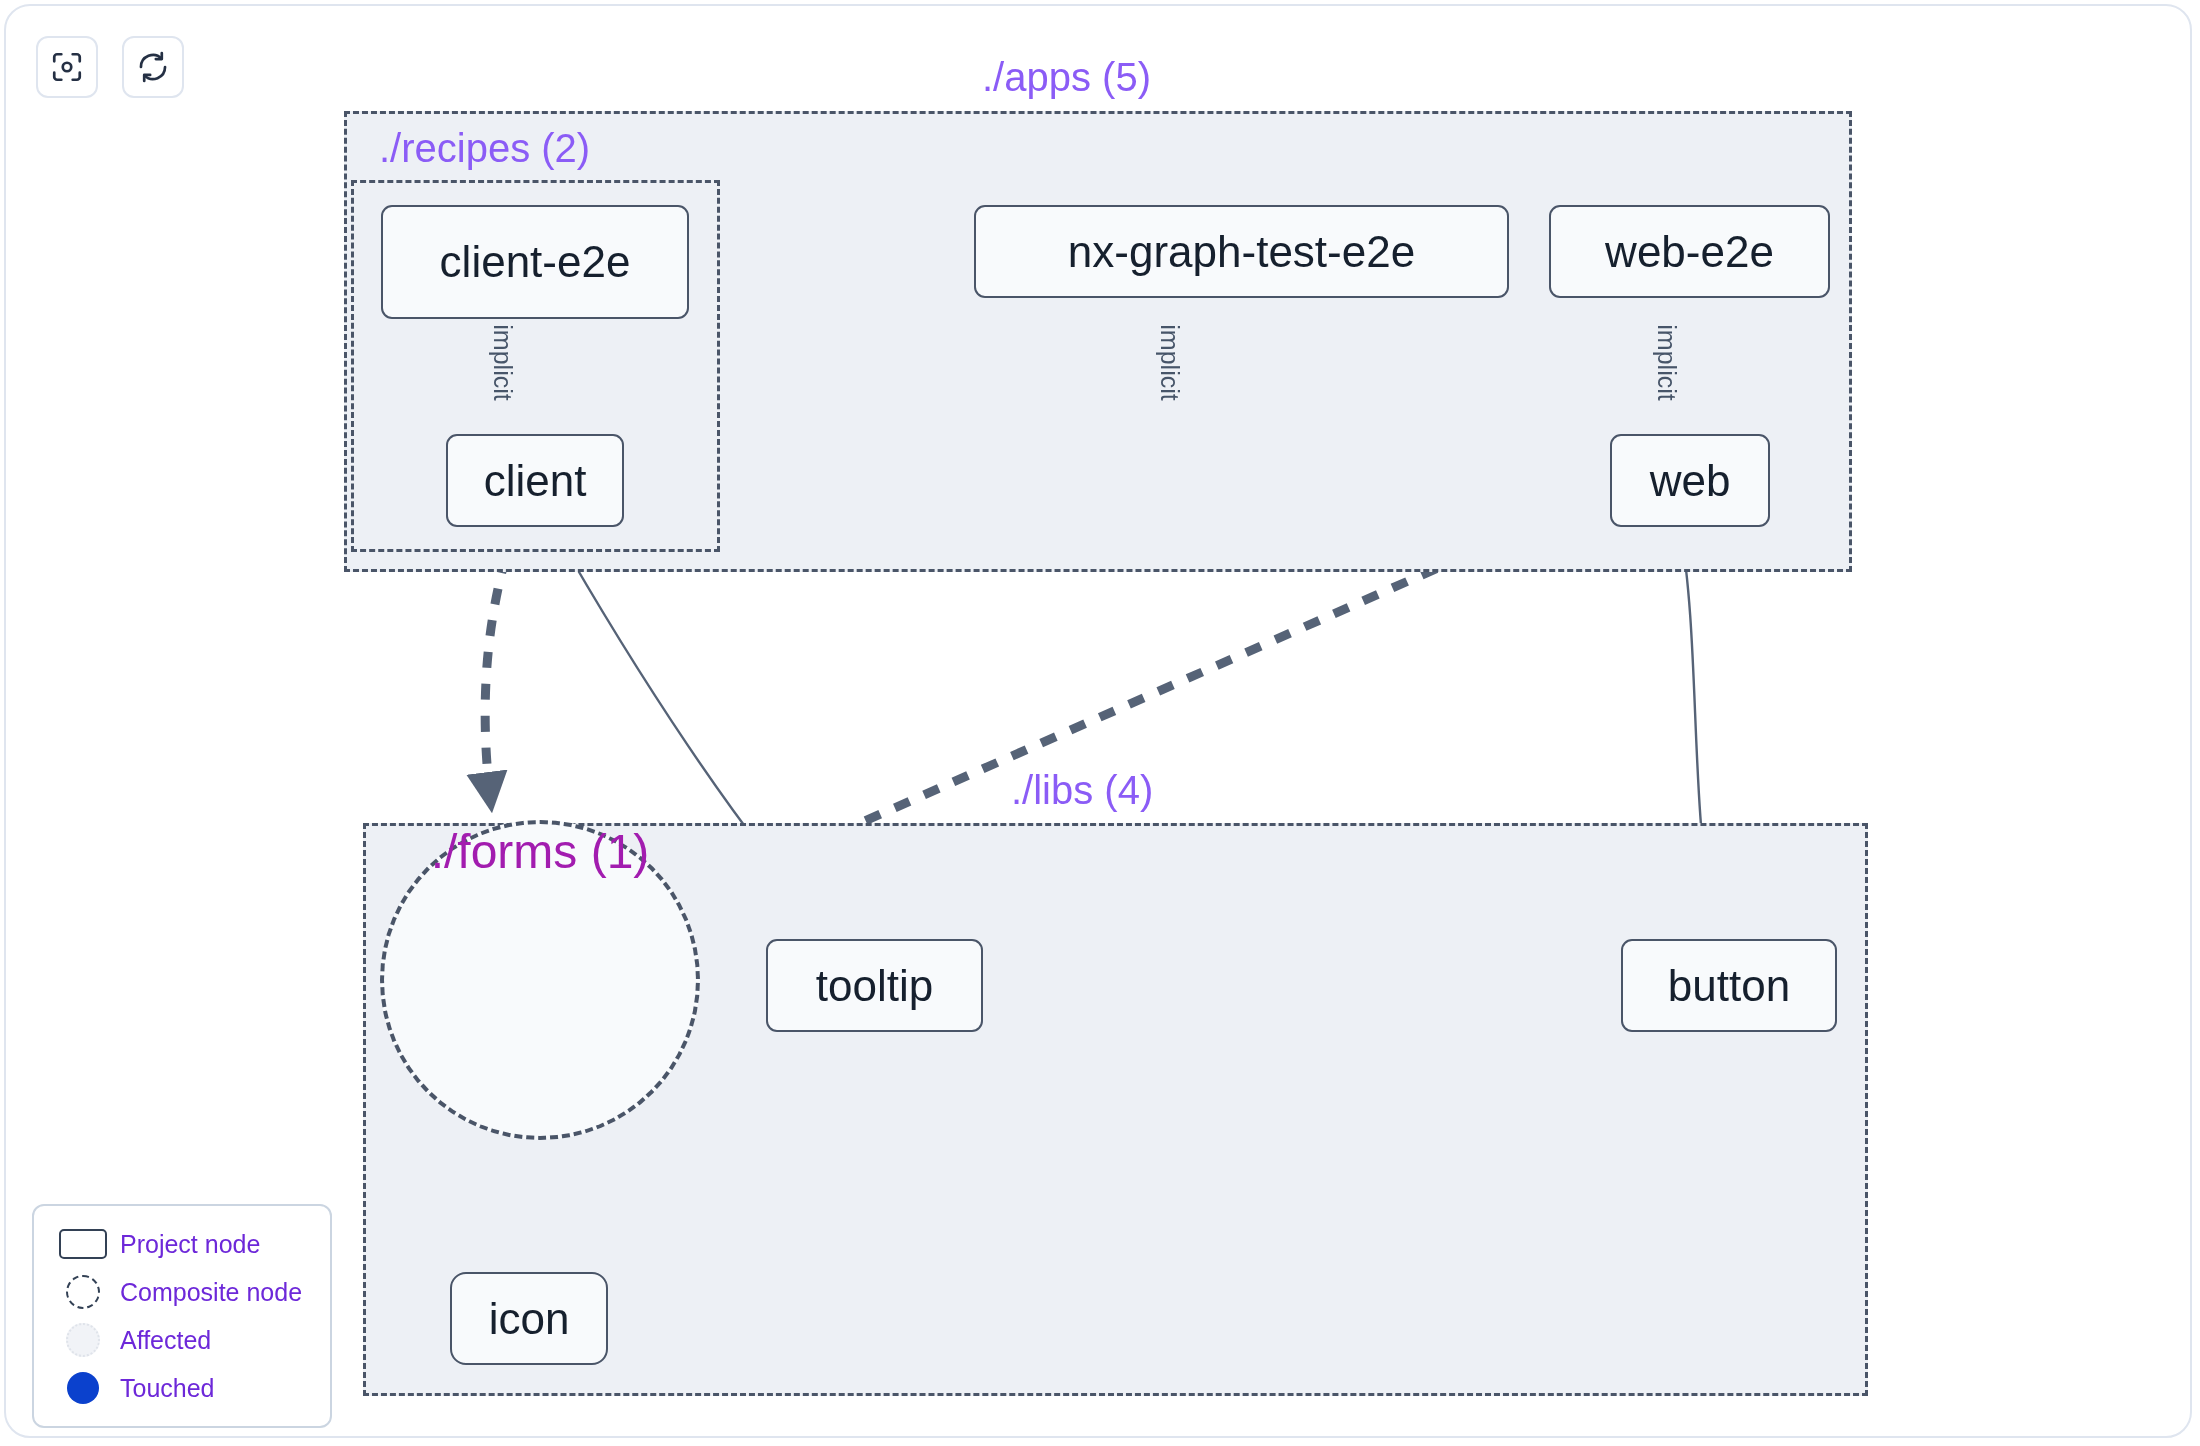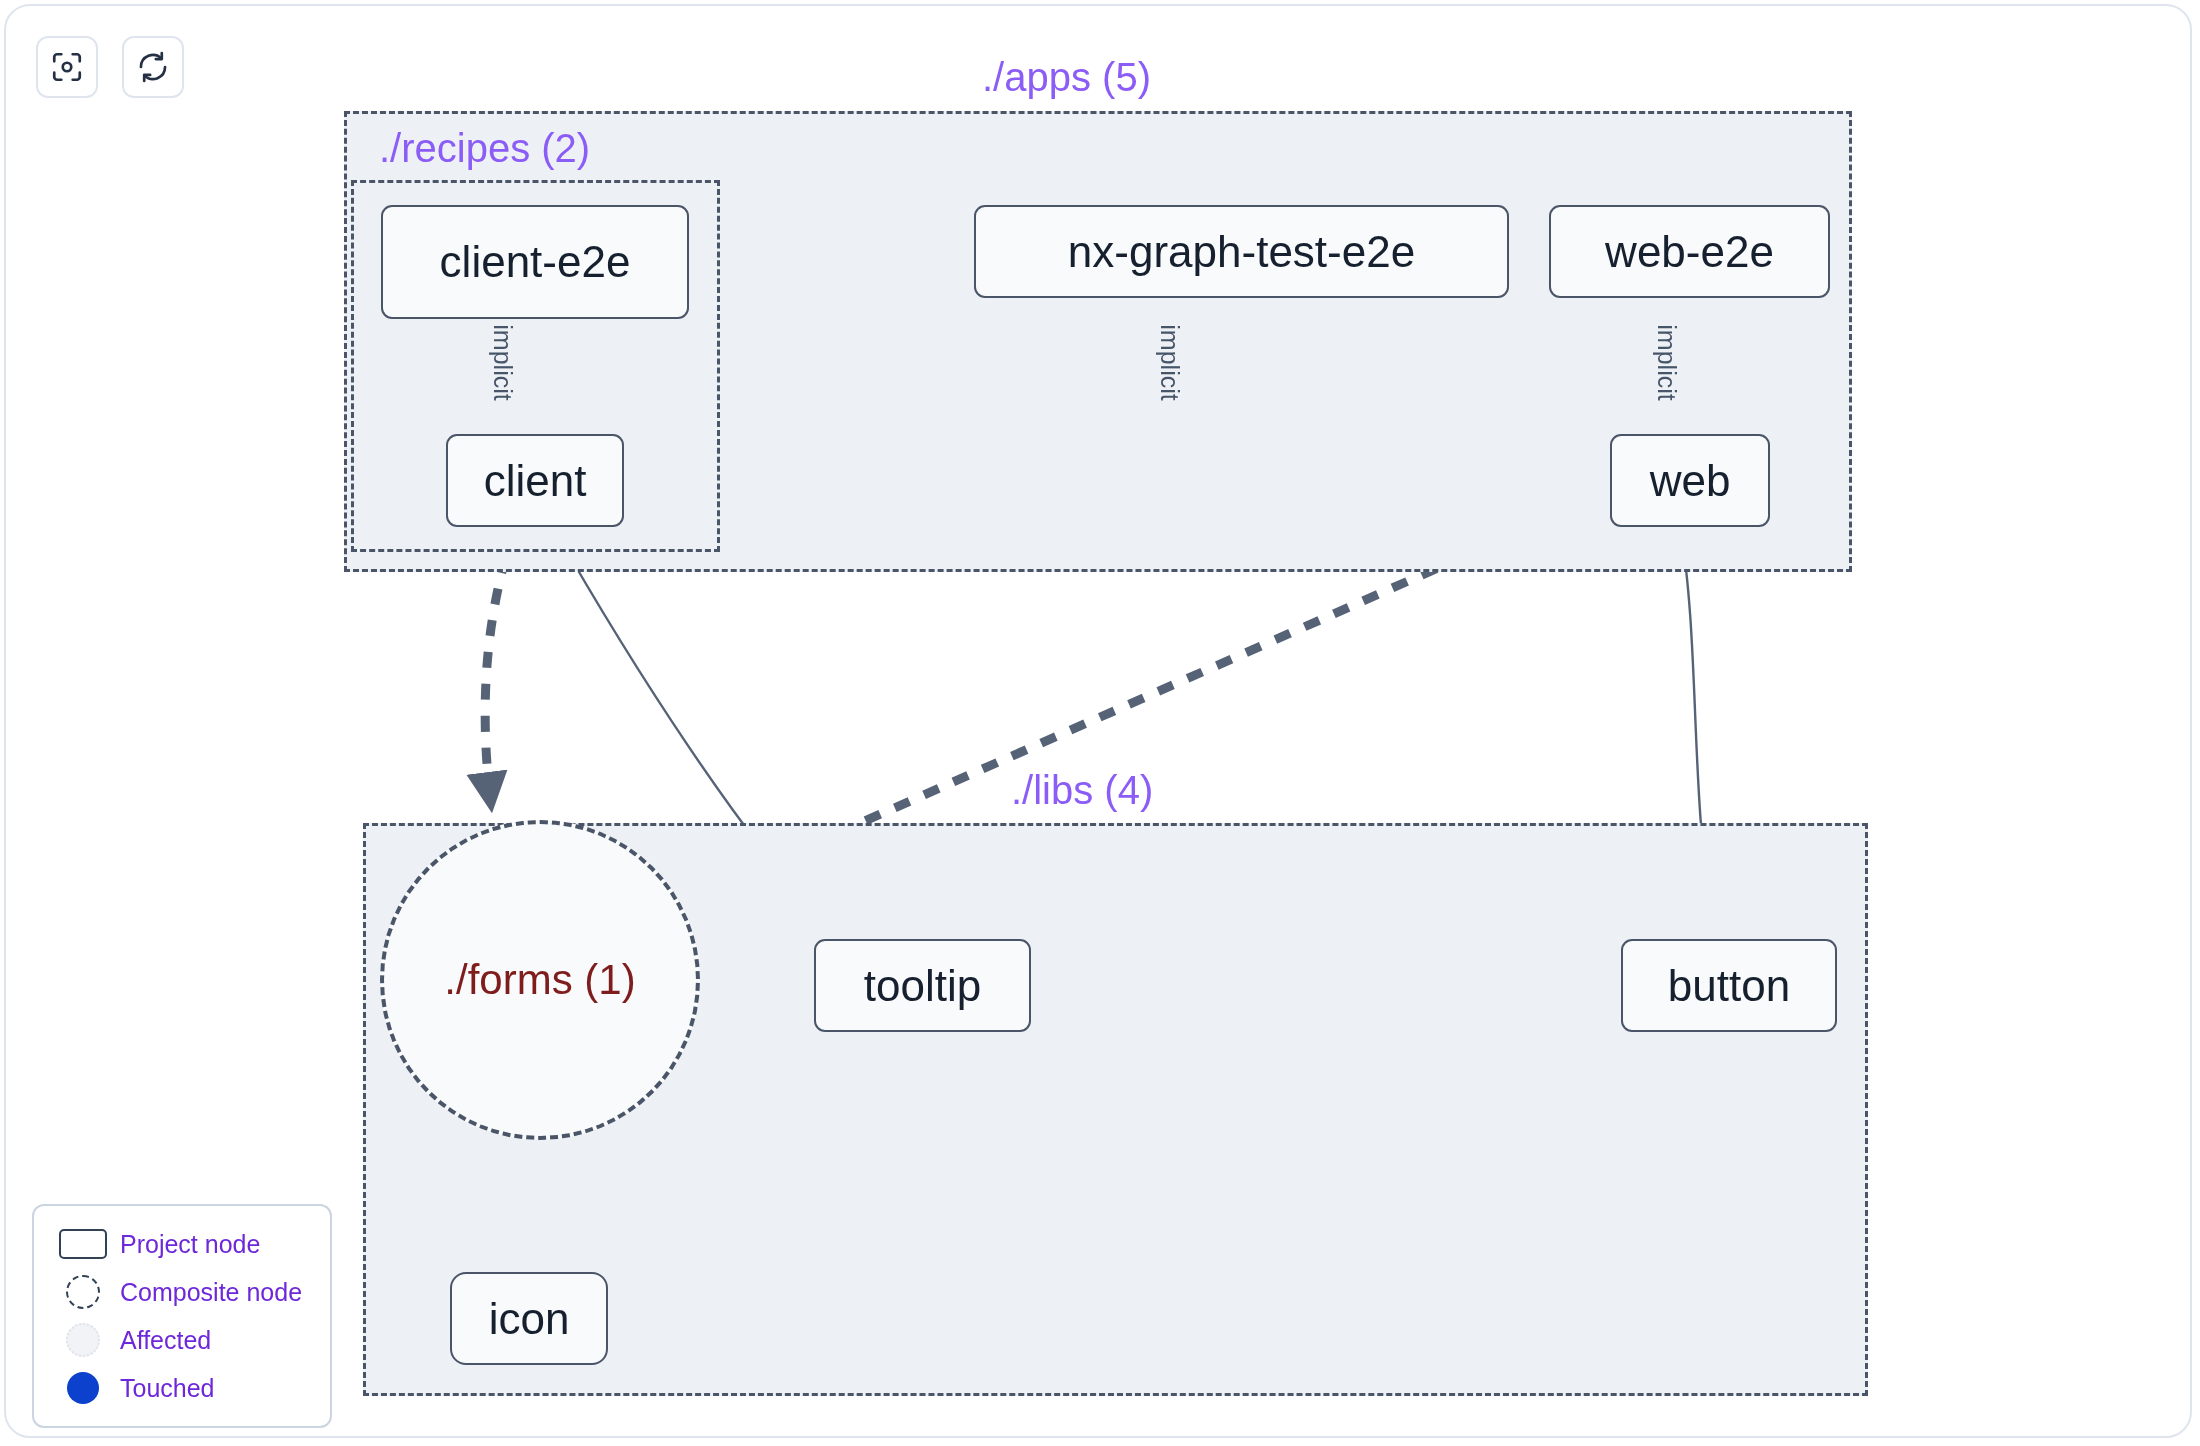--- a/index.html
+++ b/index.html
@@ -95,24 +95,23 @@
     z-index: 25;
     cursor: pointer;
   }
   .composite-node {
     position: absolute;
     box-sizing: border-box;
     background: #f8fafc;
     border: 4px dashed #4a5568;
     border-radius: 50%;
     display: flex;
-    align-items: center;
     justify-content: center;
-    color: #7f1d1d;
-    font-size: 42px;
+    color: #a21caf;
+    font-size: 48px;
     white-space: nowrap;
     z-index: 25;
     cursor: pointer;
   }
 
   
   .edge-label {
     position: absolute;
     color: #475569;
     font-size: 25px;
@@ -270,21 +269,21 @@
   </div>
 
   <div class="node" style="left:1610px; top:434px; width:160px; height:93px;">
     <span>web</span>
   </div>
 
   <div class="composite-node" style="left:380px; top:820px; width:320px; height:320px;">
     <span>./forms (1)</span>
   </div>
 
-  <div class="node" style="left:766px; top:939px; width:217px; height:93px;margin-left:48px;">
+  <div class="node" style="left:766px; top:939px; width:217px; height:93px;">
     <span>tooltip</span>
   </div>
 
   <div class="node" style="left:1621px; top:939px; width:216px; height:93px;">
     <span>button</span>
   </div>
 
   <div class="node" style="left:450px; top:1272px; width:158px; height:93px;border-radius:16px;">
     <span>icon</span>
   </div>

